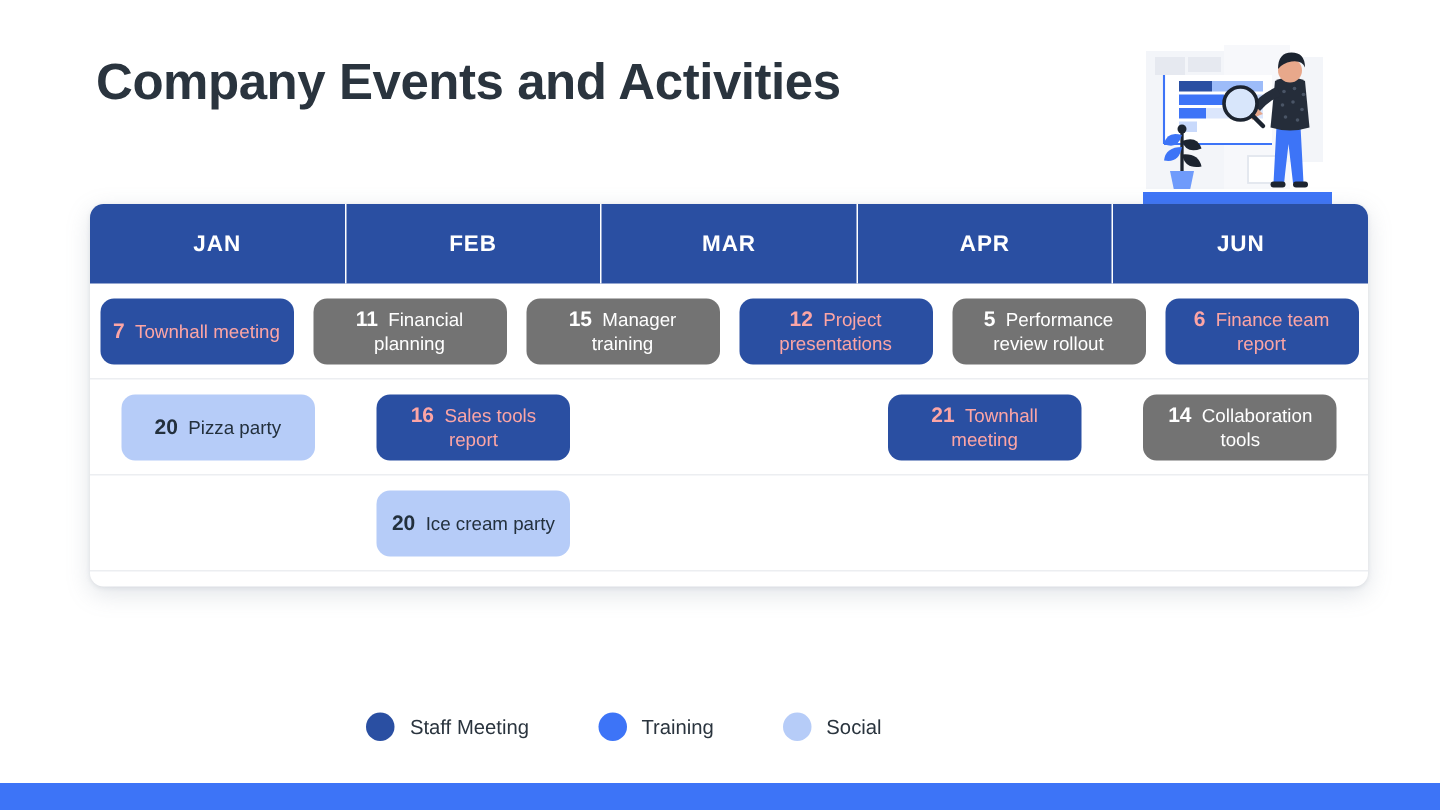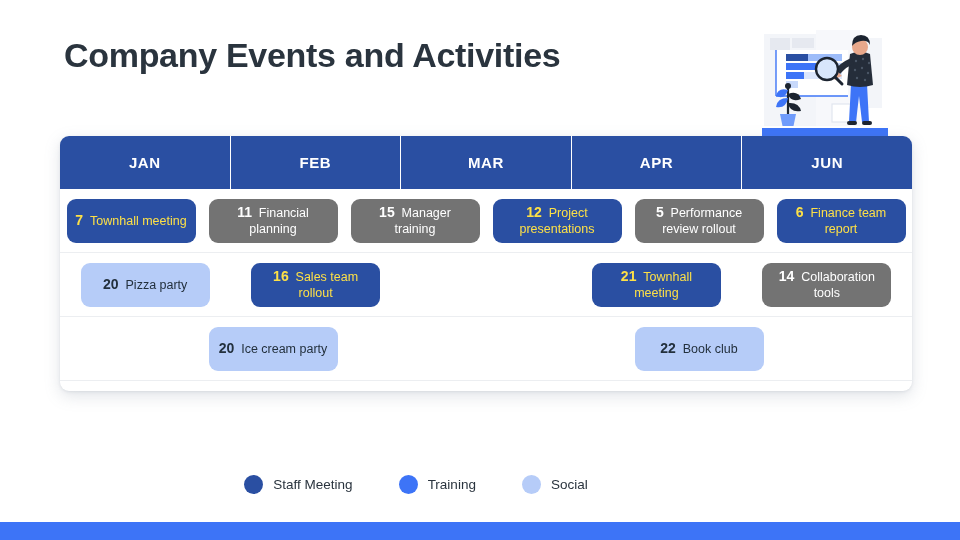--- a/index.html
+++ b/index.html
@@ -96,21 +96,21 @@
     line-height: 1.25;
     padding: 4px 8px;
     box-sizing: border-box;
     font-size: 12.5px;
   }
   .event-chip .day {
     font-weight: bold;
     font-size: 14px;
     margin-right: 3px;
   }
-  .chip-staff   { background: #2a4fa2; color: #fde047; }
+  .chip-staff   { background: #2a4fa2; color: #fca5a5; }
   .chip-training{ background: #737373; color: #ffffff; justify-content: center; }
   .chip-social  { background: #b6ccf8; color: #23303d; }
   .chip-empty   { background: transparent; }
 
   
   #legend {
     position: absolute;
     left: 0;
     top: 475px;
     width: 832px;
@@ -255,21 +255,21 @@
         </div>
       </div>
       <div class="event-row">
         <div class="event-cell">
           <div class="event-chip chip-social">
             <span><span class="day">20&nbsp;</span><span>Pizza party</span></span>
           </div>
         </div>
         <div class="event-cell">
           <div class="event-chip chip-staff">
-            <span><span class="day">16&nbsp;</span><span>Sales team rollout</span></span>
+            <span><span class="day">16&nbsp;</span><span>Sales tools report</span></span>
           </div>
         </div>
         <div class="event-cell">
           <div class="event-chip chip-empty"></div>
         </div>
         <div class="event-cell">
           <div class="event-chip chip-staff">
             <span><span class="day">21&nbsp;</span><span>Townhall meeting</span></span>
           </div>
         </div>
@@ -286,25 +286,20 @@
         <div class="event-cell">
           <div class="event-chip chip-social">
             <span><span class="day">20&nbsp;</span><span>Ice cream party</span></span>
           </div>
         </div>
         <div class="event-cell">
           <div class="event-chip chip-empty"></div>
         </div>
         <div class="event-cell">
           <div class="event-chip chip-empty"></div>
-        </div>
-        <div class="event-cell">
-          <div class="event-chip chip-social">
-            <span><span class="day">22&nbsp;</span><span>Book club</span></span>
-          </div>
         </div>
         <div class="event-cell">
           <div class="event-chip chip-empty"></div>
         </div>
       </div>
       <div class="event-row">
         <div class="event-cell">
           <div class="event-chip chip-empty"></div>
         </div>
         <div class="event-cell">

